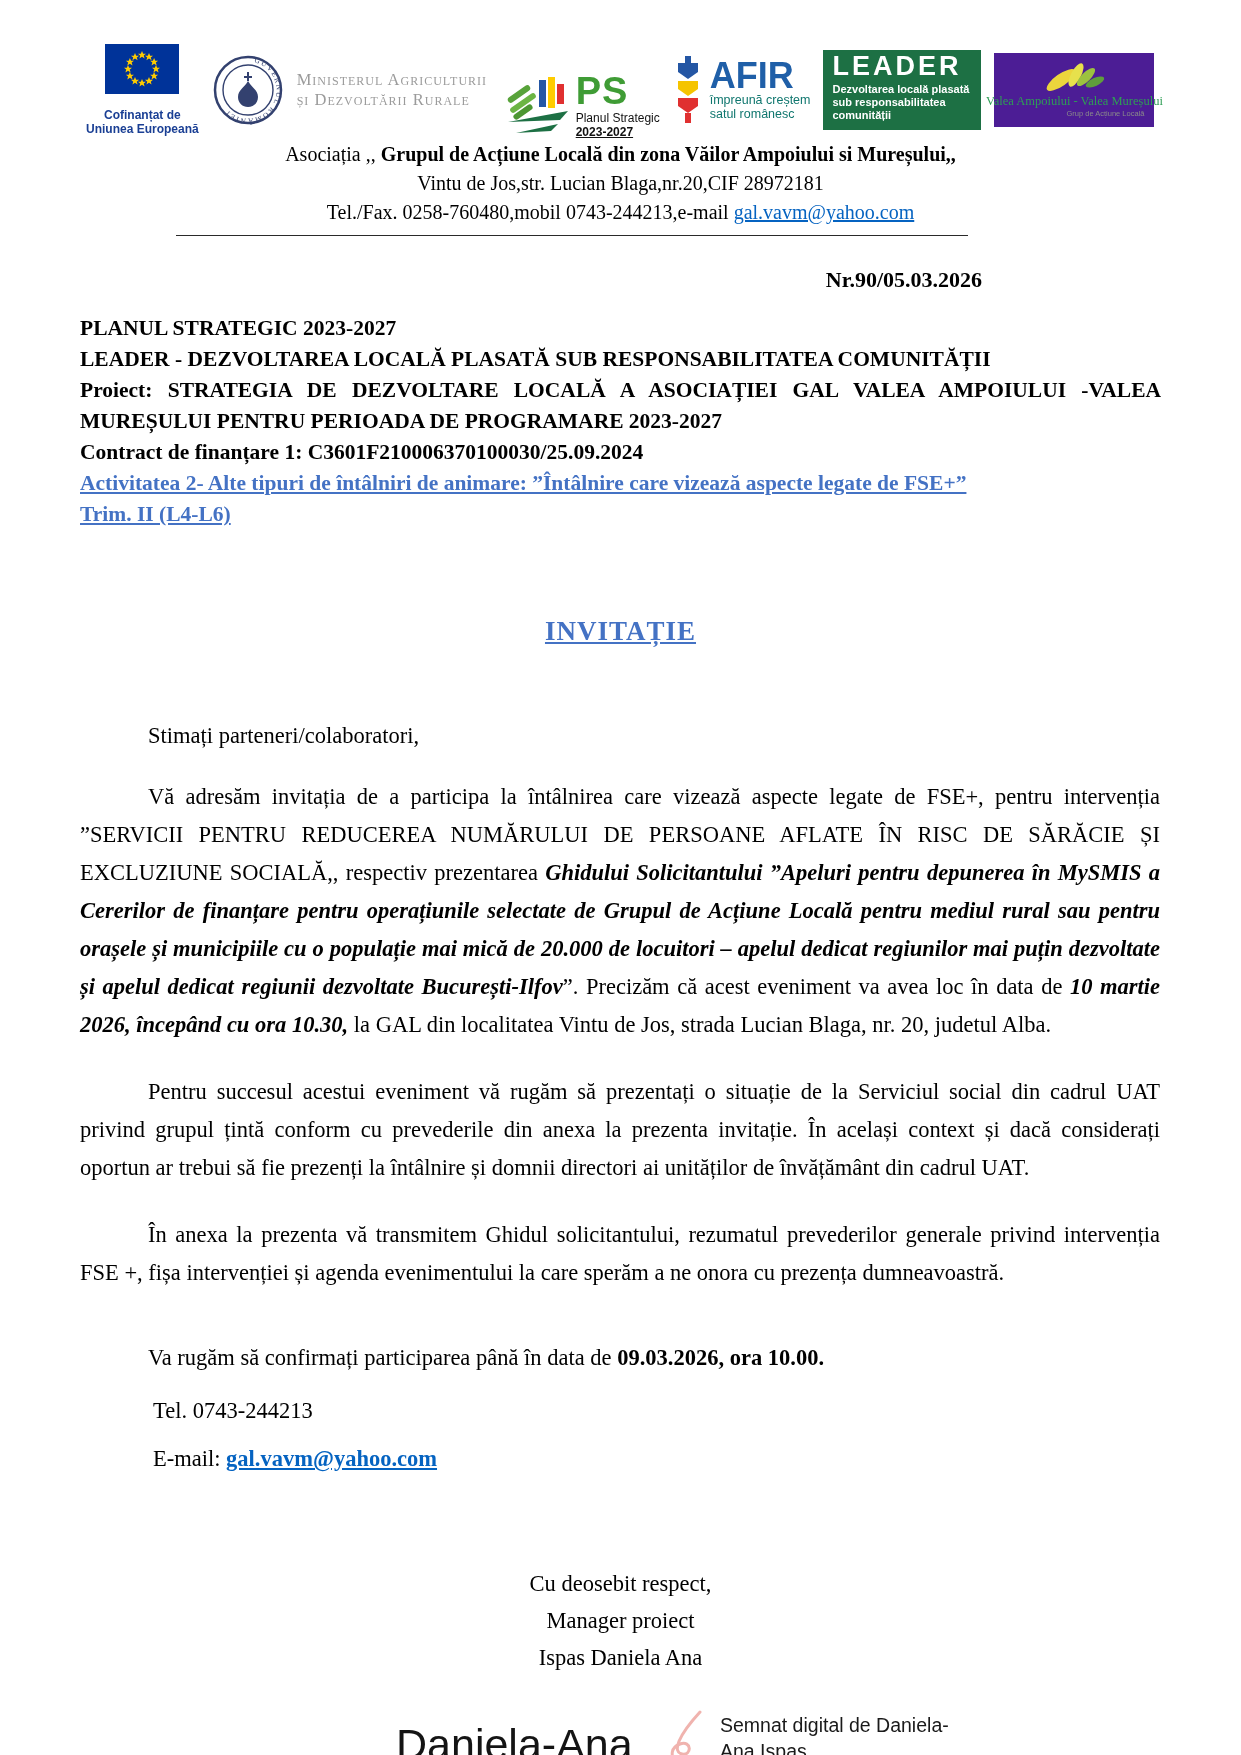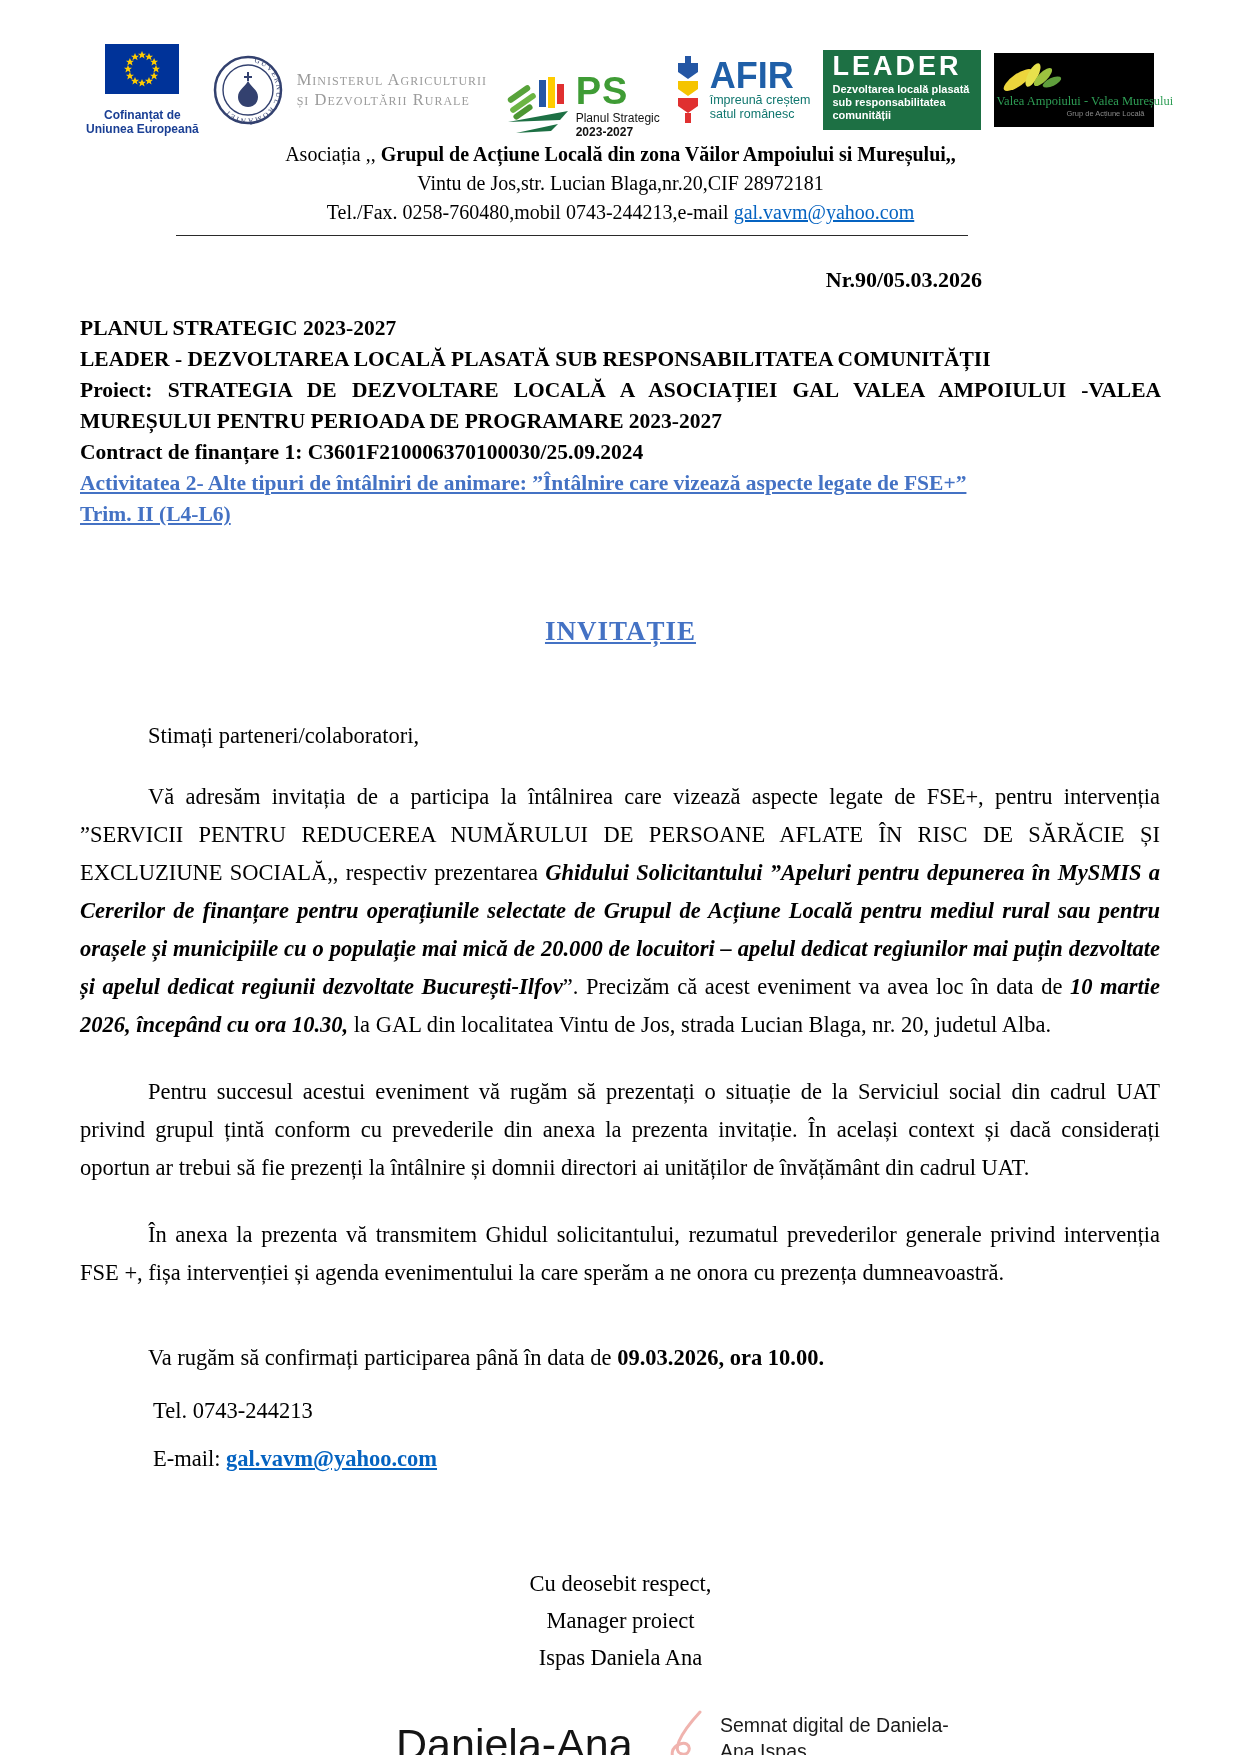--- a/index.html
+++ b/index.html
@@ -17,32 +17,32 @@
   .logo { display:flex; flex-direction:column; align-items:center; }
   .eu-caption { font-family:"Liberation Sans",sans-serif; font-weight:bold;
     font-size:12px; line-height:14px; color:#1a3f94; text-align:center; margin-top:14px; }
   .ministry-text { font-variant:small-caps; color:#9b9b9b; font-size:16.5px;
     line-height:20px; letter-spacing:1px; text-align:left; width:196px; font-family:"Liberation Serif",serif; }
   .ps-wrap { display:flex; align-items:flex-end; gap:6px;margin-top:32px; }
   .ps-col { display:flex; flex-direction:column; align-items:flex-start; }
   .ps-abbr { font-family:"Liberation Sans",sans-serif; color:#3f9c35; font-size:38px;
     font-weight:bold; line-height:36px; letter-spacing:1px; }
   .ps-line1 { font-family:"Liberation Sans",sans-serif; font-size:12px; color:#111; margin-top:2px;}
-  .ps-line2 { font-family:"Liberation Sans",sans-serif; font-size:12px; font-weight:bold; color:#111; }
+  .ps-line2 { font-family:"Liberation Sans",sans-serif; font-size:12px; font-weight:bold; color:#111;text-decoration:underline; }
   .afir-wrap { display:flex; align-items:center; gap:7px; }
   .afir-col { display:flex; flex-direction:column; }
   .afir-abbr { font-family:"Liberation Sans",sans-serif; color:#1f5fa8; font-size:36px;
     font-weight:bold; line-height:34px; }
   .afir-tag { font-family:"Liberation Sans",sans-serif; color:#0f766e; font-size:12.5px; line-height:14px; }
   .leader-box { width:158px; background:#1d7044; color:#fff; padding:2px 9px 8px 9px;
     font-family:"Liberation Sans",sans-serif; }
   .leader-title { font-size:27px; font-weight:bold; letter-spacing:3px; line-height:28px; }
   .leader-sub { font-size:11px; font-weight:bold; line-height:13px; margin-top:3px; }
-  .valea-box { width:160px; height:74px; background:#000000; display:flex;
-    flex-direction:column; align-items:flex-start; justify-content:center; padding:3px 2px; }
+  .valea-box { width:160px; height:74px; background:#4c1d95; display:flex;
+    flex-direction:column; align-items:center; justify-content:center; padding:3px 2px; }
   .valea-title { font-family:"Liberation Serif",serif; font-size:12.5px; color:#2e9e55; white-space:nowrap; }
   .valea-sub { font-family:"Liberation Sans",sans-serif; font-size:7.5px; color:#8a8a8a;
     align-self:flex-end; margin-right:8px; }
   
   .org { text-align:center; margin-top:10px; font-size:20px; line-height:29px; }
   .org .bold { font-weight:bold; }
   a.mail-link { color:#0563C1; text-decoration:underline; }
   .separator { width:792px; margin-left:176px; border-bottom:1.6px solid #2a2a2a; margin-top:8px; }
   .ref { text-align:right; margin-right:259px; margin-top:31px;
     font-weight:bold; font-size:22px; }

